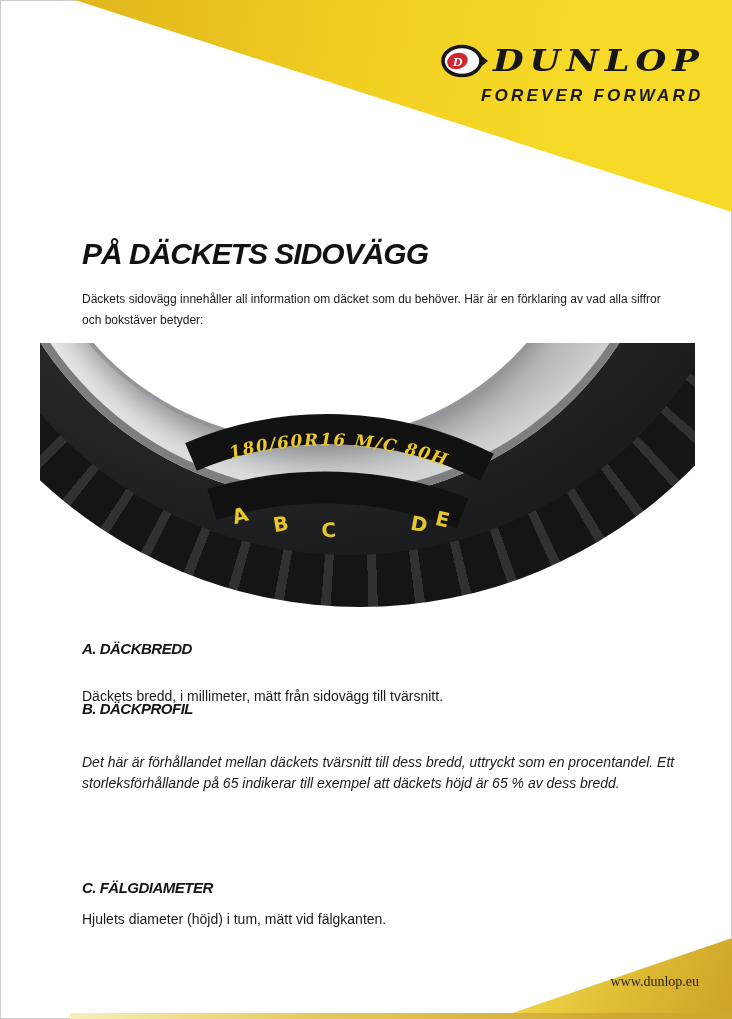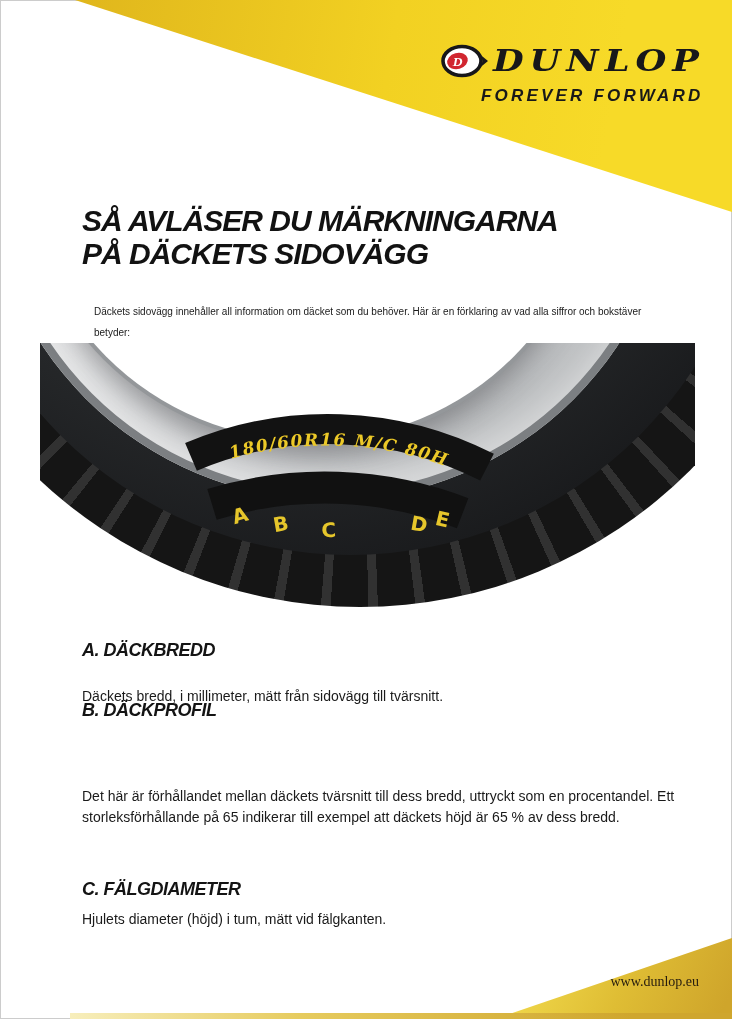--- a/index.html
+++ b/index.html
@@ -26,32 +26,32 @@
     margin-left:40px;margin-top:4px;font-size:17px;font-weight:bold;font-style:italic;
     letter-spacing:3.2px;color:#191919;white-space:nowrap;
   }
   
   .main-title{
     position:absolute;left:82px;top:204px;margin:0;
     font-size:30px;line-height:33px;font-weight:bold;font-style:italic;
     letter-spacing:-1px;color:#121212;white-space:nowrap;
   }
   .intro{
-    position:absolute;left:82px;top:289px;margin:12px;max-width:580px;
-    font-size:10px;line-height:21px;color:#1a1a1a;
+    position:absolute;left:82px;top:289px;margin:0;max-width:580px;
+    font-size:12px;line-height:21px;color:#1a1a1a;
   }
   .sec-head{
-    position:absolute;left:82px;margin:0;font-size:18px;font-weight:bold;font-style:italic;
+    position:absolute;left:82px;margin:0;font-size:15px;font-weight:bold;font-style:italic;
     letter-spacing:-0.5px;color:#141414;white-space:nowrap;
   }
   .sec-body{
     position:absolute;left:82px;margin:0;font-size:14px;line-height:21px;color:#1a1a1a;
   }
   .sec-head-a{top:640px;} .sec-body-a{top:686px;max-width:600px;}
-  .sec-head-b{top:700px;} .sec-body-b{top:786px;max-width:620px;}
+  .sec-head-b{top:700px;} .sec-body-b{top:752px;max-width:620px;font-style:italic;}
   .sec-head-c{top:872px;margin-top:7px;} .sec-body-c{top:909px;max-width:600px;}
   
   .tire{
     position:absolute;left:40px;top:343px;width:655px;height:277px;
     overflow:hidden;background:#fff;
   }
   .circle{position:absolute;border-radius:50%;}
   .tread{
     left:-147px;top:-670px;width:934px;height:934px;
     background:repeating-conic-gradient(from 150deg,#151515 0deg 4.6deg,#313131 4.6deg 5.8deg);
@@ -100,21 +100,21 @@
           <ellipse cx="16.5" cy="21" rx="10.5" ry="8" fill="#d12630" transform="rotate(-15 16.5 21)"></ellipse>
           <text x="16.5" y="25.8" font-size="13.5" font-weight="bold" font-style="italic" fill="#ffffff" text-anchor="middle" font-family="Liberation Serif, serif">D</text>
         </svg>
         <span class="brand">DUNLOP</span>
       </div>
       <div class="tagline">FOREVER FORWARD</div>
     </div>
   </div>
 
   <h1 class="main-title">
-    <span>SÅ AVLÄSER DU MÄRKNINGARNA</span><br>
+    <br>
     <span>PÅ DÄCKETS SIDOVÄGG</span>
   </h1>
 
   <p class="intro">Däckets sidovägg innehåller all information om däcket som du behöver. Här är en förklaring av vad alla siffror och bokstäver betyder:</p>
 
   <div class="tire">
     <div class="circle tread"></div>
     <div class="circle sidewall"></div>
     <div class="circle rim"></div>
     <div class="circle hole"></div>

